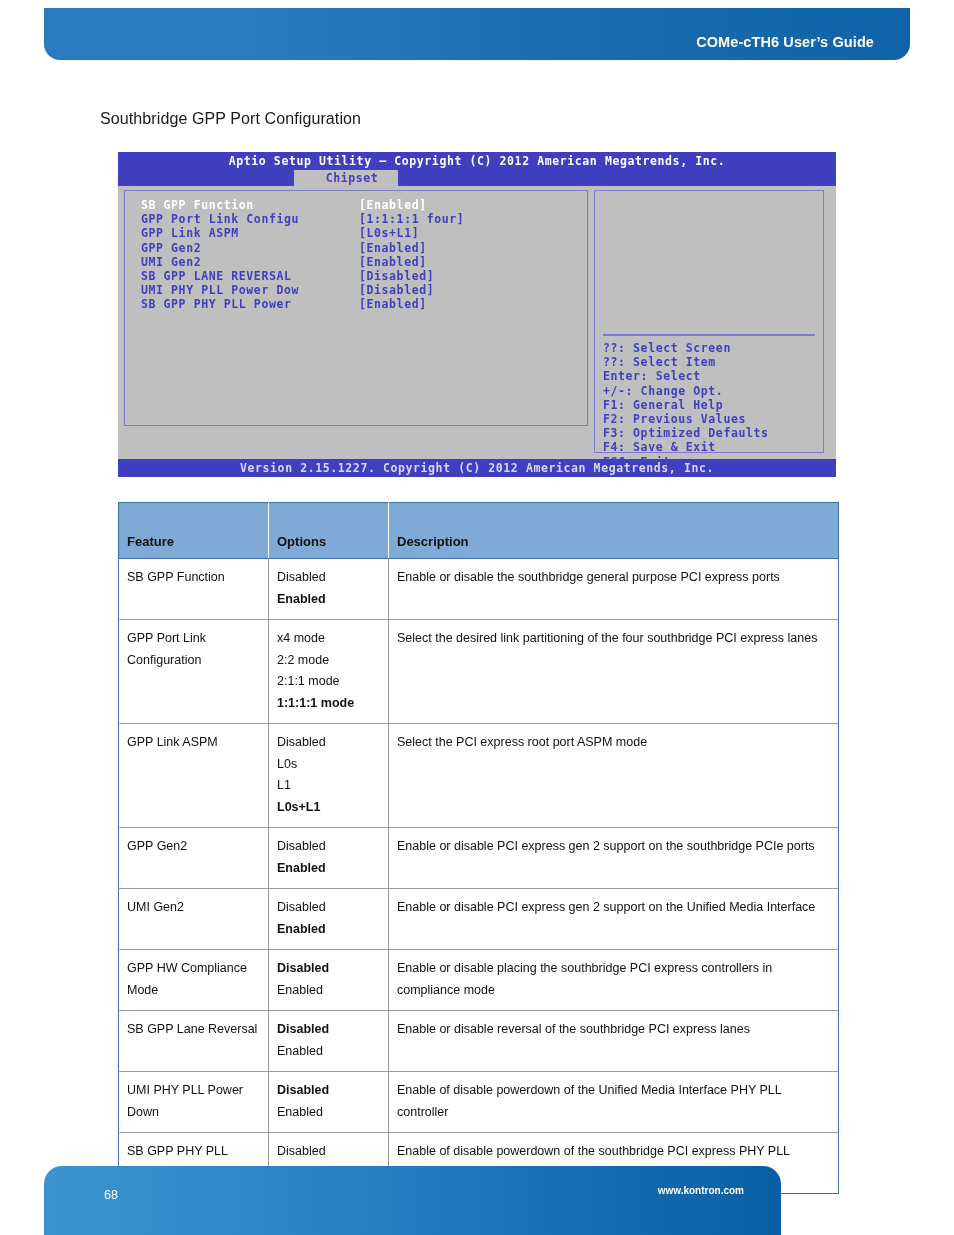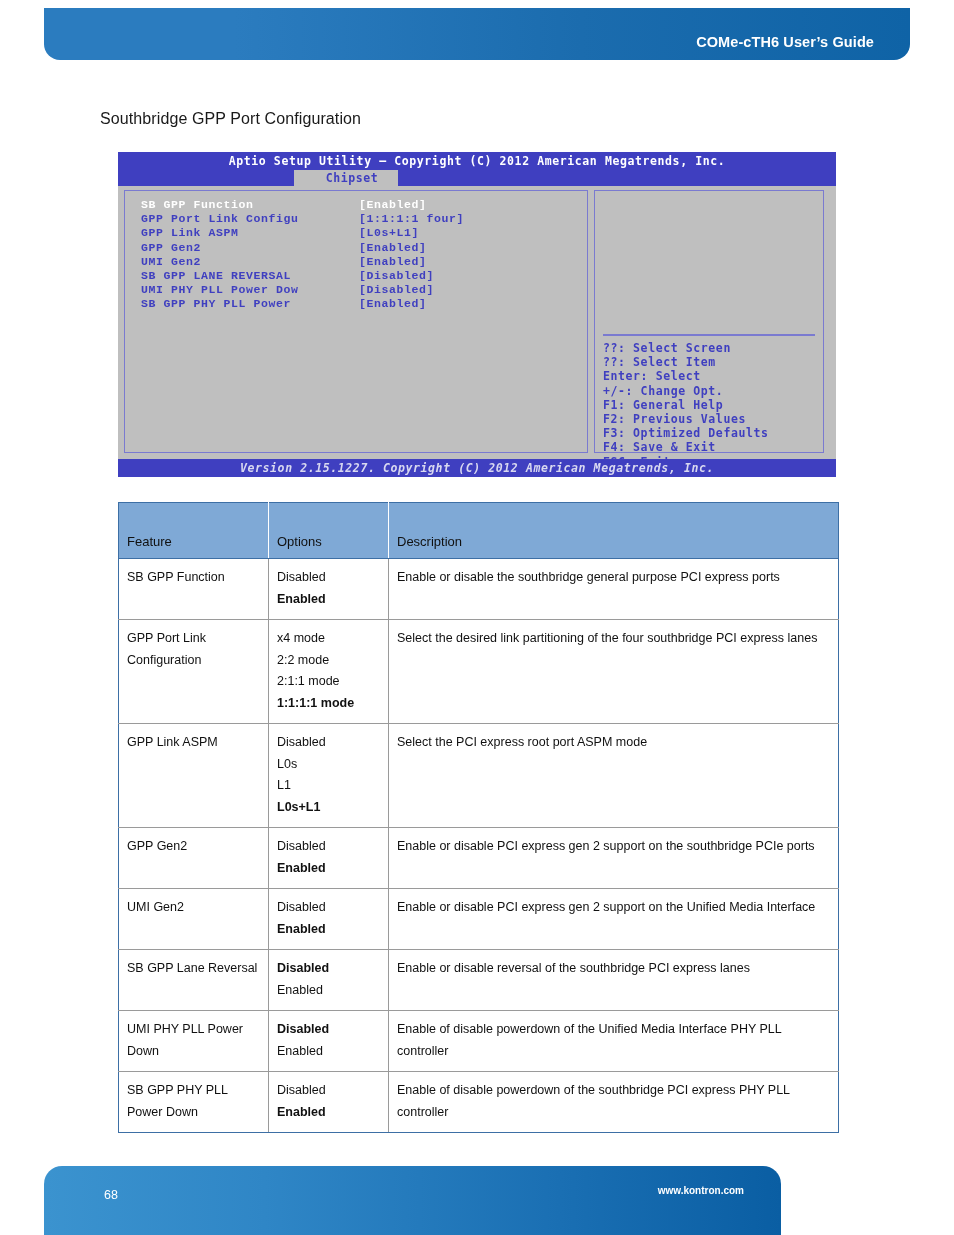--- a/index.html
+++ b/index.html
@@ -95,25 +95,24 @@
     height: 271px;
     background: #bfbfbf;
     padding: 4px 6px 0 6px;
     box-sizing: border-box;
   }
   .bios-panel-left {
     position: absolute;
     left: 6px;
     top: 4px;
     width: 464px;
-    height: 263px;
+    height: 236px;
     border: 1.5px solid #7a7ad0;
     box-sizing: border-box;
     padding: 7px 12px 0 16px;
-    font-family: Liberation Mono, monospace;
   }
   .bios-panel-right {
     position: absolute;
     left: 476px;
     top: 4px;
     width: 230px;
     height: 263px;
     border: 1.5px solid #7a7ad0;
     box-sizing: border-box;
   }
@@ -158,41 +157,40 @@
     position: absolute;
     left: 0;
     bottom: 0;
     width: 100%;
     height: 18px;
     background: #3f3fc0;
     color: #d8d8f0;
     text-align: center;
     line-height: 18px;
     white-space: nowrap;
-    font-style: italic;
   }
 
   
   .spec-table {
     position: absolute;
     left: 118px;
     top: 502px;
     width: 720px;
     border-collapse: collapse;
     font-size: 12.5px;
     table-layout: fixed;
   }
   .spec-table col.c-feature { width: 150px; }
   .spec-table col.c-options { width: 120px; }
   .spec-table col.c-desc    { width: 450px; }
 
   .spec-table thead th {
     background: #7fa9d6;
     color: #111111;
-    font-weight: normal;
+    font-weight: bold;
     text-align: left;
     vertical-align: bottom;
     height: 46px;
     padding: 0 8px 9px 8px;
     border: 1px solid #3d6fa5;
     border-left-color: #ffffff;
     border-right-color: #ffffff;
     font-size: 13px;
   }
   .spec-table thead th:first-child { border-left-color: #3d6fa5; }
@@ -366,20 +364,28 @@
 
     <tr>
       <td class="feature">UMI Gen2</td>
       <td class="options">
         <span class="opt">Disabled</span>
         <span class="opt bold">Enabled</span>
       </td>
       <td class="desc">Enable or disable PCI express gen 2 support on the Unified Media Interface</td>
     </tr>
 
+    <tr>
+      <td class="feature">GPP HW Compliance Mode</td>
+      <td class="options">
+        <span class="opt bold">Disabled</span>
+        <span class="opt">Enabled</span>
+      </td>
+      <td class="desc">Enable or disable placing the southbridge PCI express controllers in compliance mode</td>
+    </tr>
 
     <tr>
       <td class="feature">SB GPP Lane Reversal</td>
       <td class="options">
         <span class="opt bold">Disabled</span>
         <span class="opt">Enabled</span>
       </td>
       <td class="desc">Enable or disable reversal of the southbridge PCI express lanes</td>
     </tr>
 

